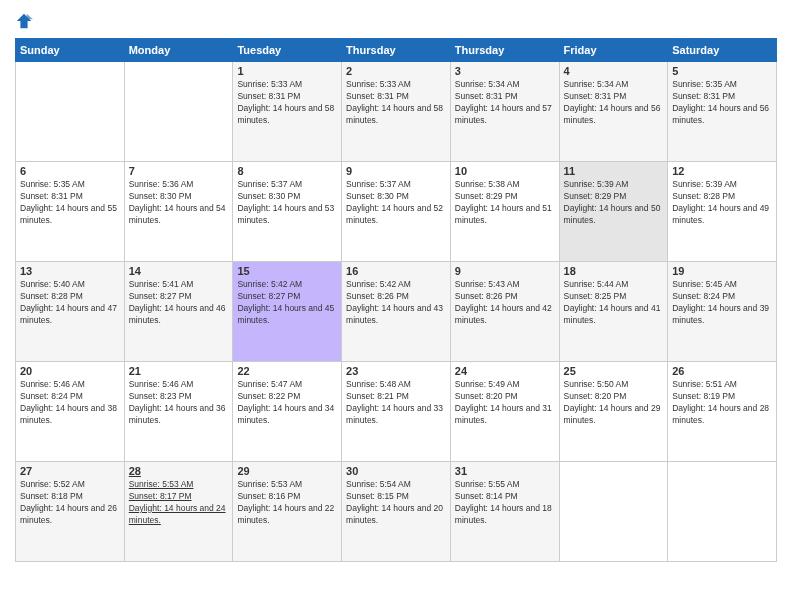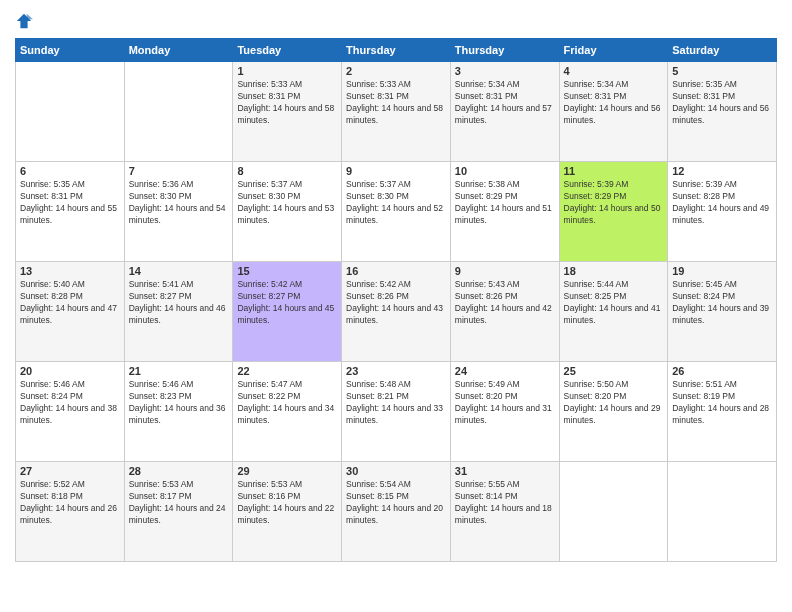--- a/index.html
+++ b/index.html
@@ -171,21 +171,21 @@
             <div class="day-detail">Sunrise: 5:37 AM<br>Sunset: 8:30 PM<br>Daylight: 14 hours and 53 minutes.</div>
           </td>
           <td style="background-color: rgb(255, 255, 255);">
             <span class="day-num">9</span>
             <div class="day-detail">Sunrise: 5:37 AM<br>Sunset: 8:30 PM<br>Daylight: 14 hours and 52 minutes.</div>
           </td>
           <td style="background-color: rgb(255, 255, 255); margin-left: 33px;">
             <span class="day-num">10</span>
             <div class="day-detail">Sunrise: 5:38 AM<br>Sunset: 8:29 PM<br>Daylight: 14 hours and 51 minutes.</div>
           </td>
-          <td style="background-color: #bef264;">
+          <td style="background-color: #e5e5e5;">
             <span class="day-num">11</span>
             <div class="day-detail">Sunrise: 5:39 AM<br>Sunset: 8:29 PM<br>Daylight: 14 hours and 50 minutes.</div>
           </td>
           <td style="background-color: rgb(255, 255, 255);">
             <span class="day-num">12</span>
             <div class="day-detail">Sunrise: 5:39 AM<br>Sunset: 8:28 PM<br>Daylight: 14 hours and 49 minutes.</div>
           </td>
         </tr>
         <tr>
           <td style="background-color: rgb(245, 245, 245);">
@@ -245,21 +245,21 @@
           <td style="background-color: rgb(255, 255, 255);">
             <span class="day-num">26</span>
             <div class="day-detail">Sunrise: 5:51 AM<br>Sunset: 8:19 PM<br>Daylight: 14 hours and 28 minutes.</div>
           </td>
         </tr>
         <tr>
           <td style="background-color: rgb(245, 245, 245);">
             <span class="day-num">27</span>
             <div class="day-detail">Sunrise: 5:52 AM<br>Sunset: 8:18 PM<br>Daylight: 14 hours and 26 minutes.</div>
           </td>
-          <td style="background-color: rgb(245, 245, 245);">
+          <td style="background-color: rgb(245, 245, 245); text-decoration: underline;">
             <span class="day-num">28</span>
             <div class="day-detail">Sunrise: 5:53 AM<br>Sunset: 8:17 PM<br>Daylight: 14 hours and 24 minutes.</div>
           </td>
           <td style="background-color: rgb(245, 245, 245); margin-top: 16px;">
             <span class="day-num">29</span>
             <div class="day-detail">Sunrise: 5:53 AM<br>Sunset: 8:16 PM<br>Daylight: 14 hours and 22 minutes.</div>
           </td>
           <td style="background-color: rgb(245, 245, 245);">
             <span class="day-num">30</span>
             <div class="day-detail">Sunrise: 5:54 AM<br>Sunset: 8:15 PM<br>Daylight: 14 hours and 20 minutes.</div>

